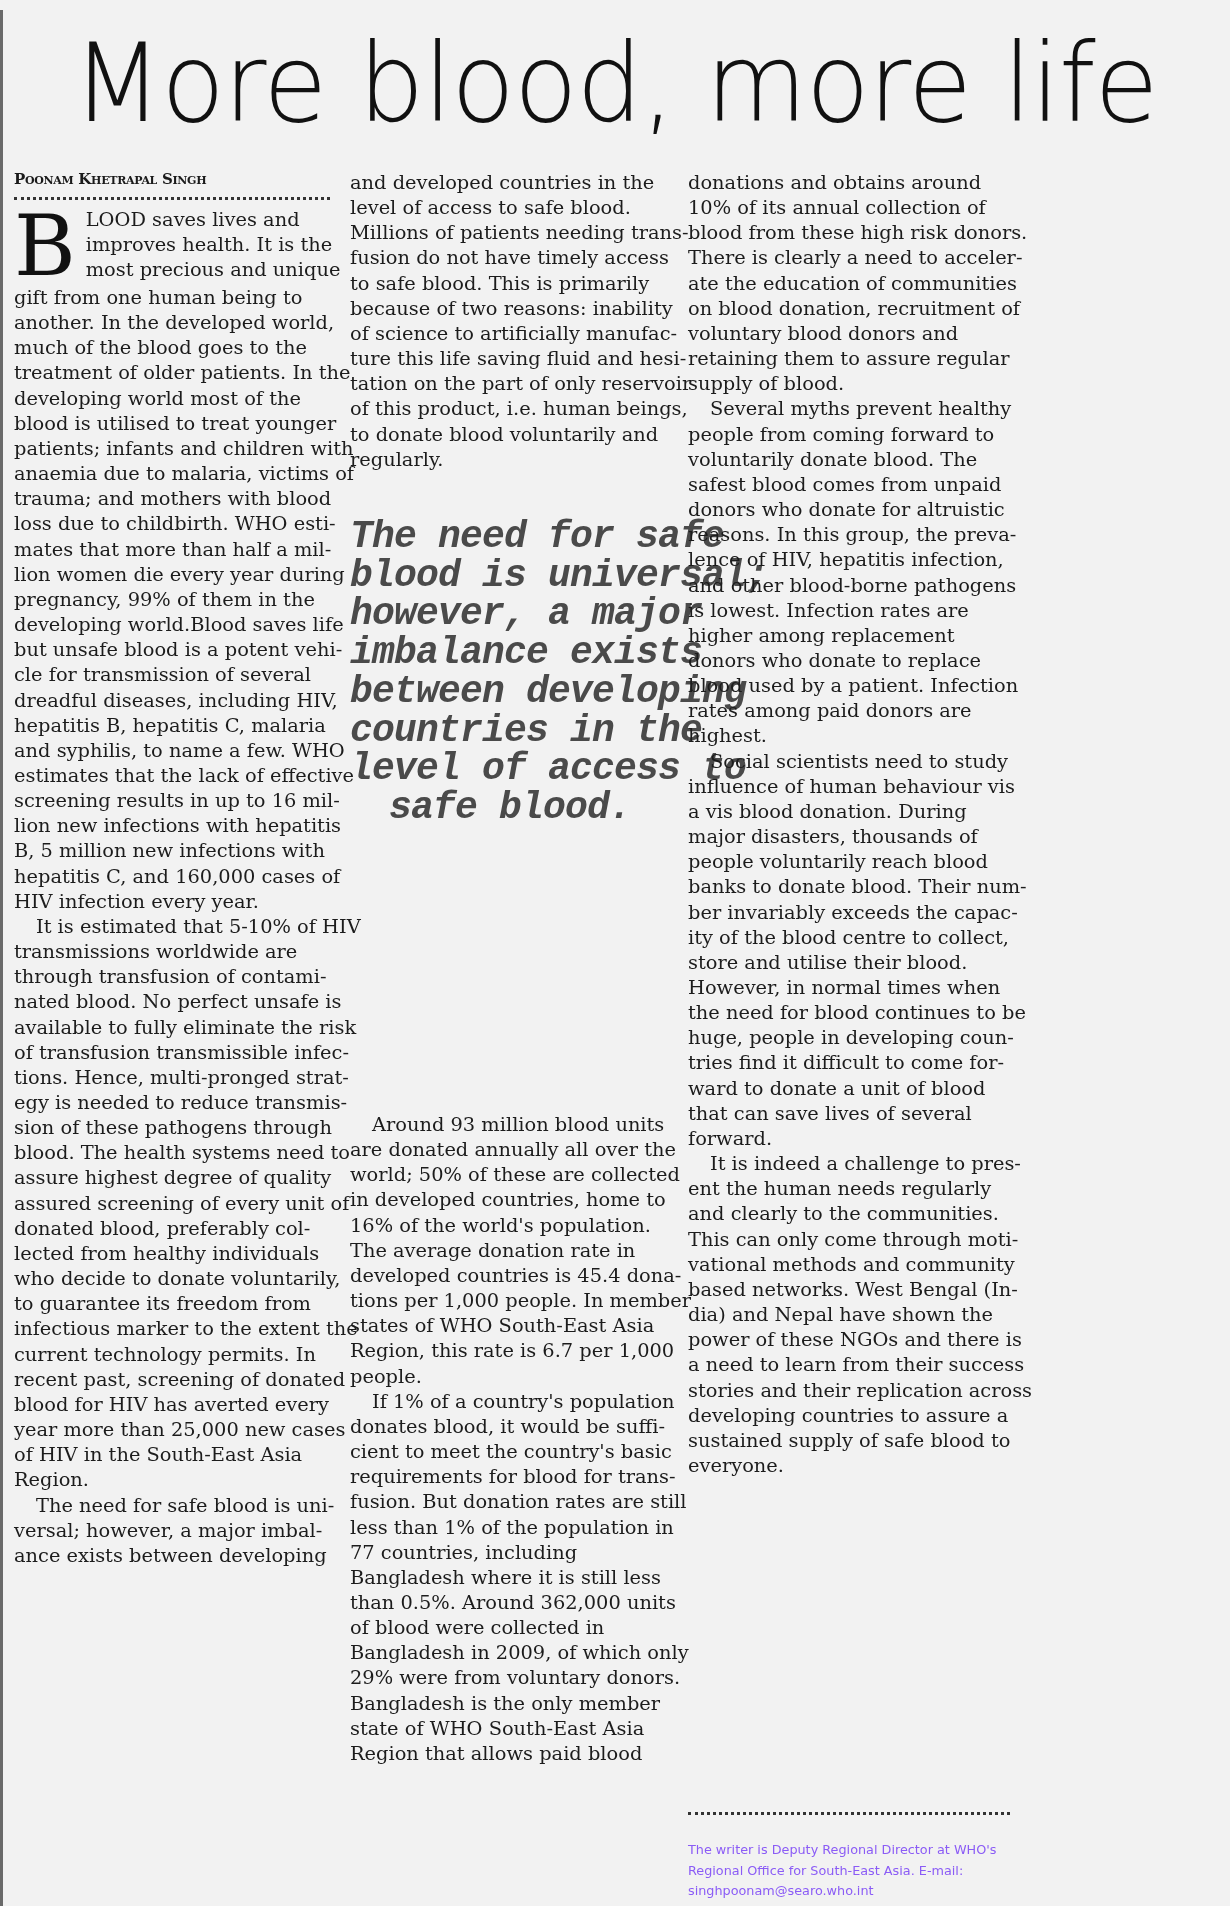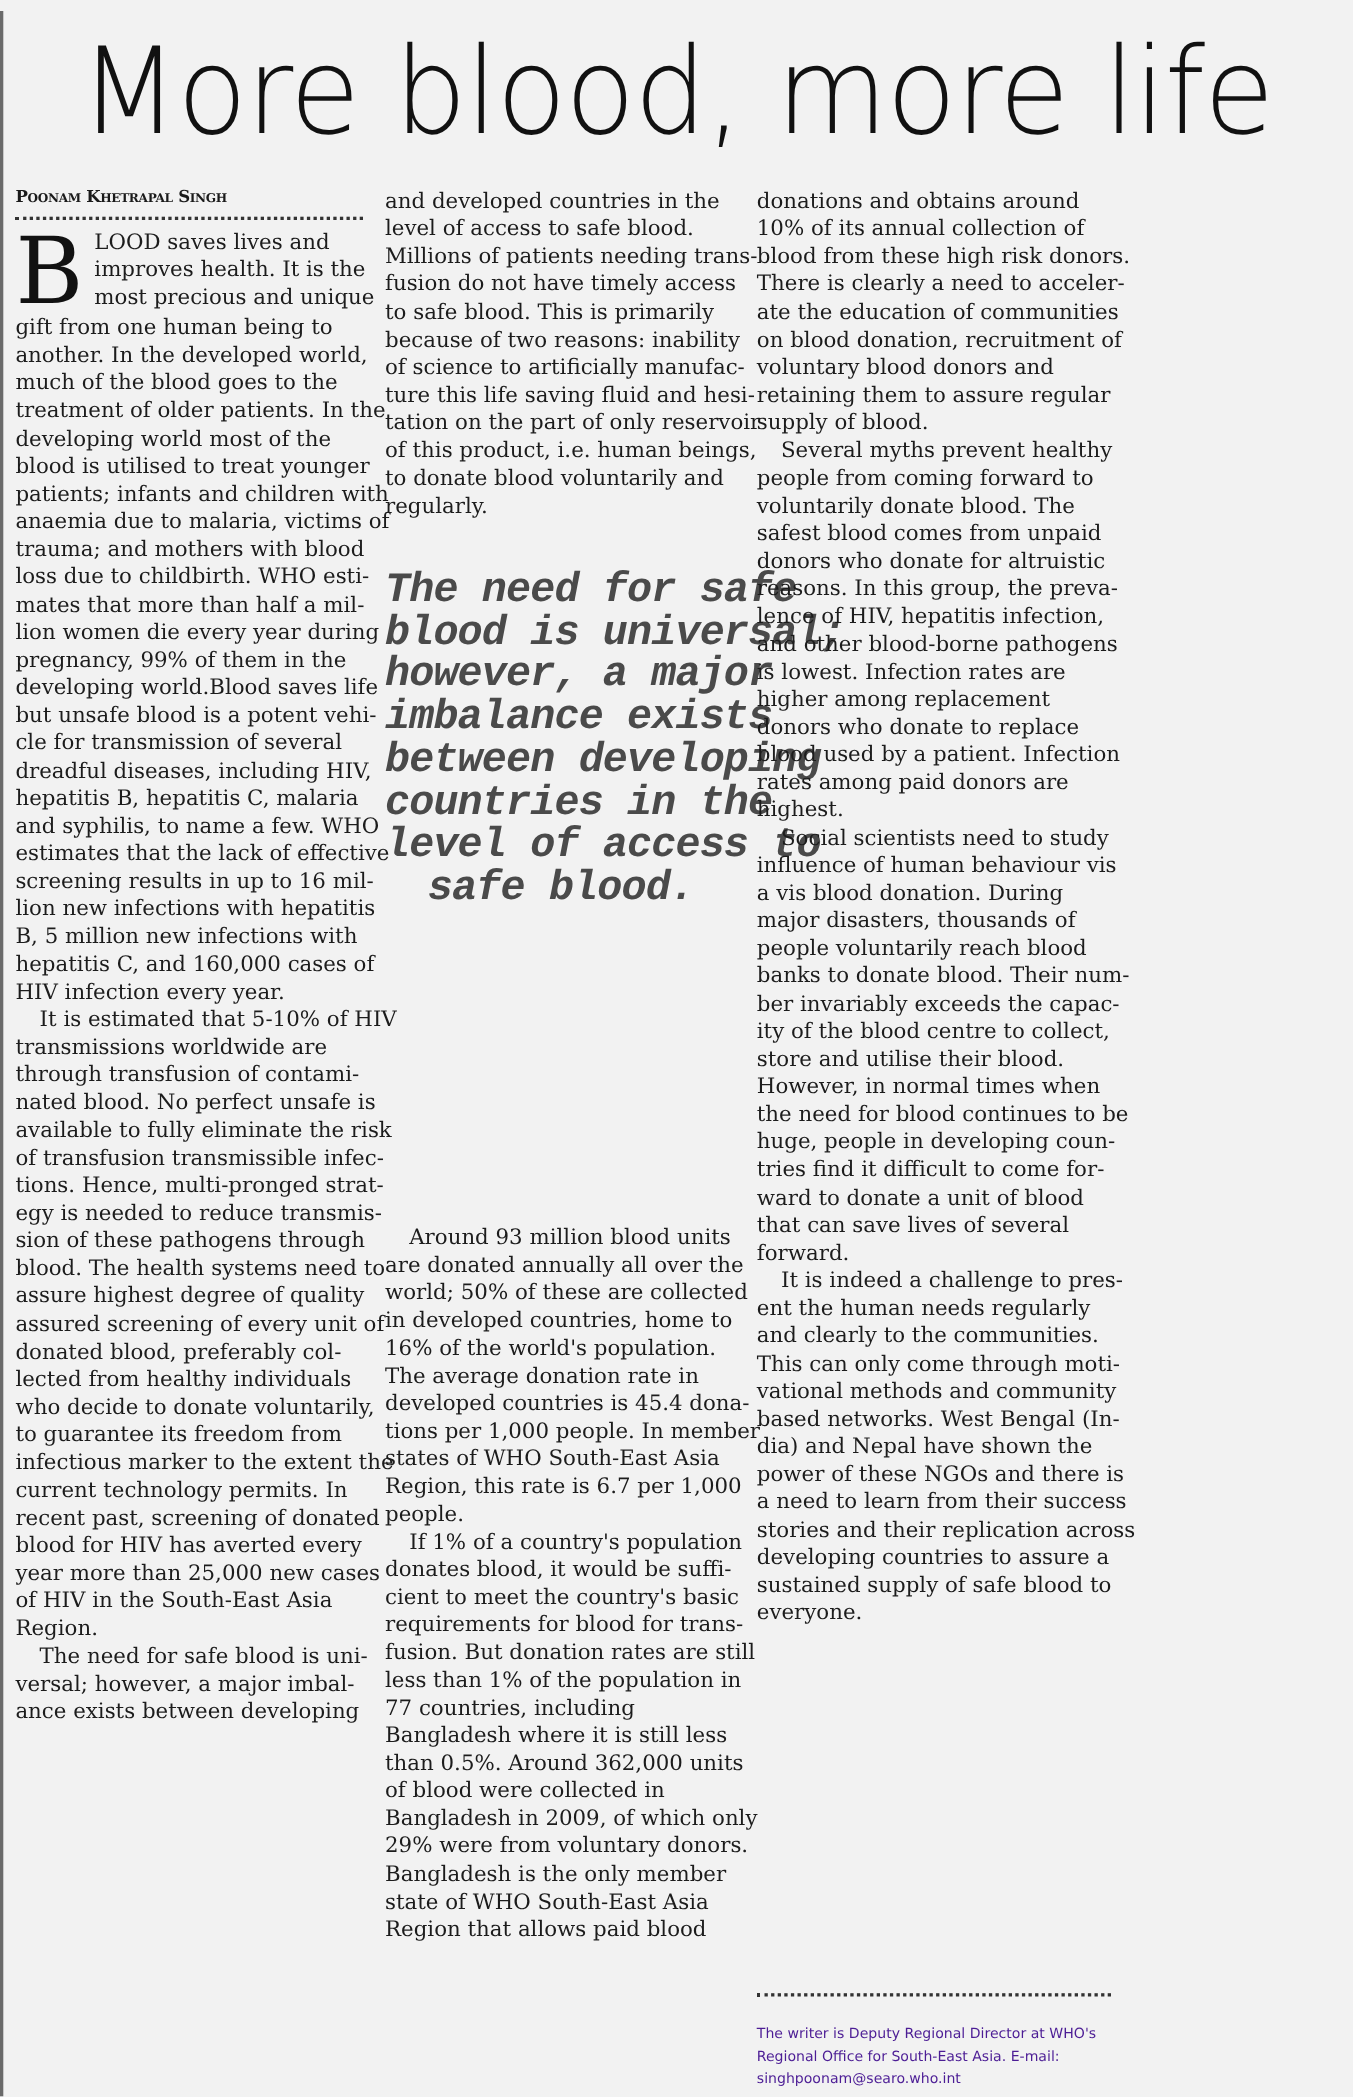--- a/index.html
+++ b/index.html
@@ -39,21 +39,21 @@
   }
   .dc-lines .ln { padding-left: 0; }
   .pullquote {
     position: absolute; left: 350px; top: 518px; width: 320px; text-align: center;
     font-family: Liberation Mono, monospace; font-style: italic; font-weight: bold;
     font-size: 38px; line-height: 38.7px; color: #4a4a4a; letter-spacing: -0.8px;
   }
   .pullquote .ln { white-space: nowrap; }
   .credit {
     position: absolute; left: 688px; top: 1840px; width: 325px;
-    font-family: "DejaVu Sans", sans-serif; font-size: 12.8px; line-height: 20.5px; color: #4c1d95;
+    font-family: "DejaVu Sans", sans-serif; font-size: 12.8px; line-height: 20.5px; color: #8b5cf6;
   }
 </style>
 </head>
 <body>
 
 <div class="left-rule"></div>
 
 <div class="headline">More blood, more life</div>
 
 <div class="byline">Poonam Khetrapal Singh</div>

